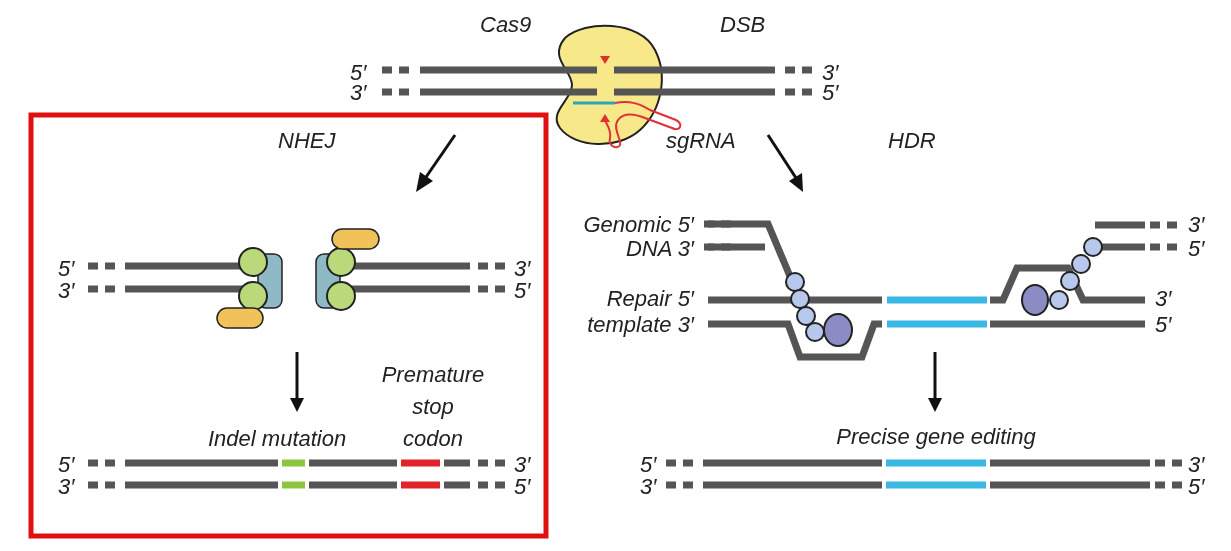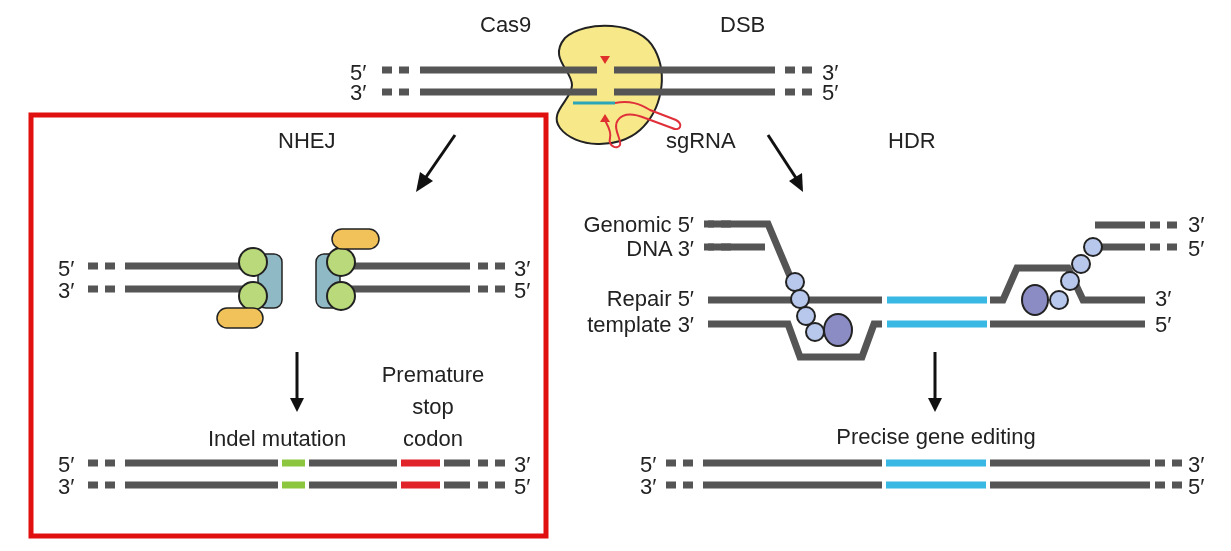--- a/index.html
+++ b/index.html
@@ -1,17 +1,17 @@
 <!DOCTYPE html>
 <html><head>
 <meta charset="utf-8">
 <style>
   html, body { margin: 0; padding: 0; background: #ffffff; }
   body { width: 1231px; height: 551px; overflow: hidden; position: relative; font-family: "Liberation Sans", sans-serif; }
-  #stage { position: absolute; left: 0; top: 0; width: 1231px; height: 495px; }
+  #stage { position: absolute; left: 0; top: 0; width: 1231px; height: 495px; font-style: italic; }
   svg text { font-family: "Liberation Sans", sans-serif; fill: #222; }
   .lbl { font-size: 22px; }
   .plbl { font-size: 22px; }
   .dna { stroke: #555; stroke-width: 7; fill: none; }
   .dash { stroke: #555; stroke-width: 7; fill: none; stroke-dasharray: 10 7; }
   .arrow { stroke: #111; stroke-width: 3; fill: none; }
   .ahead { fill: #111; }
 </style>
 </head>
 <body>

